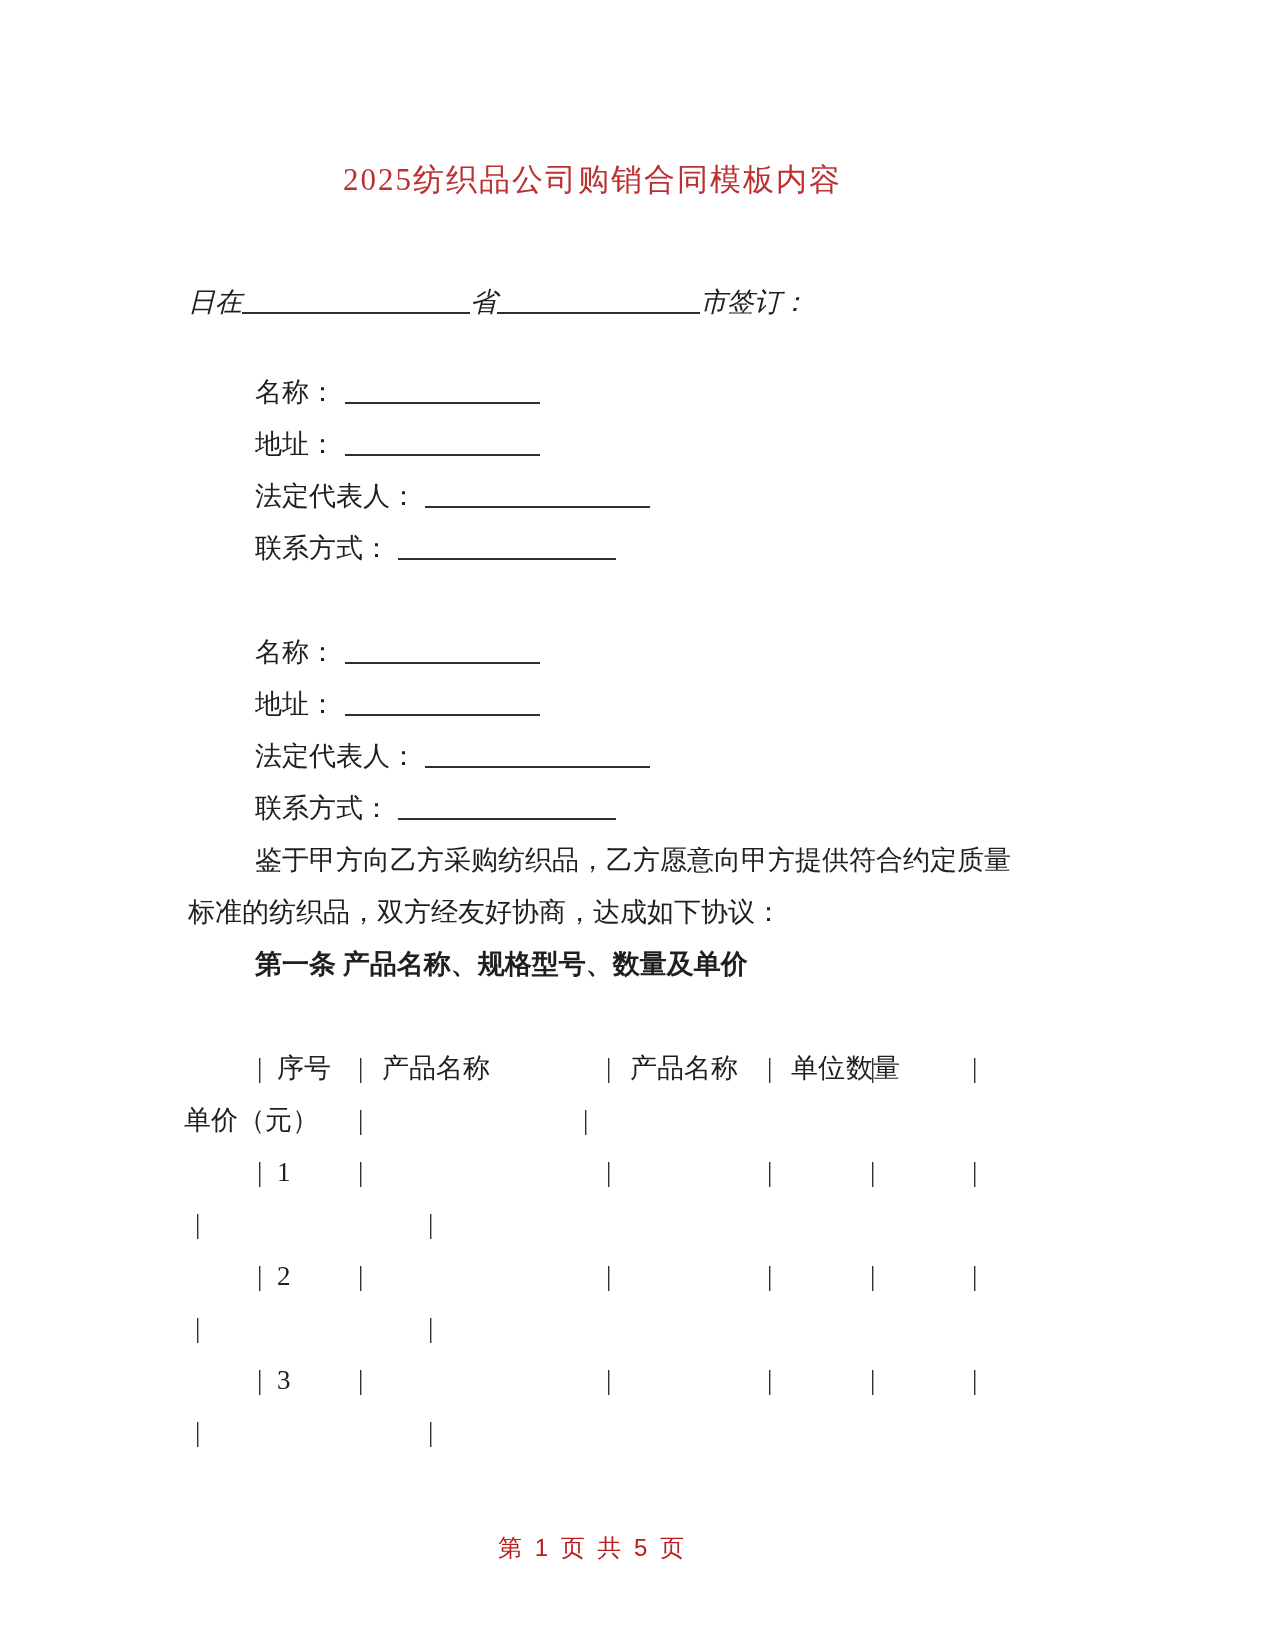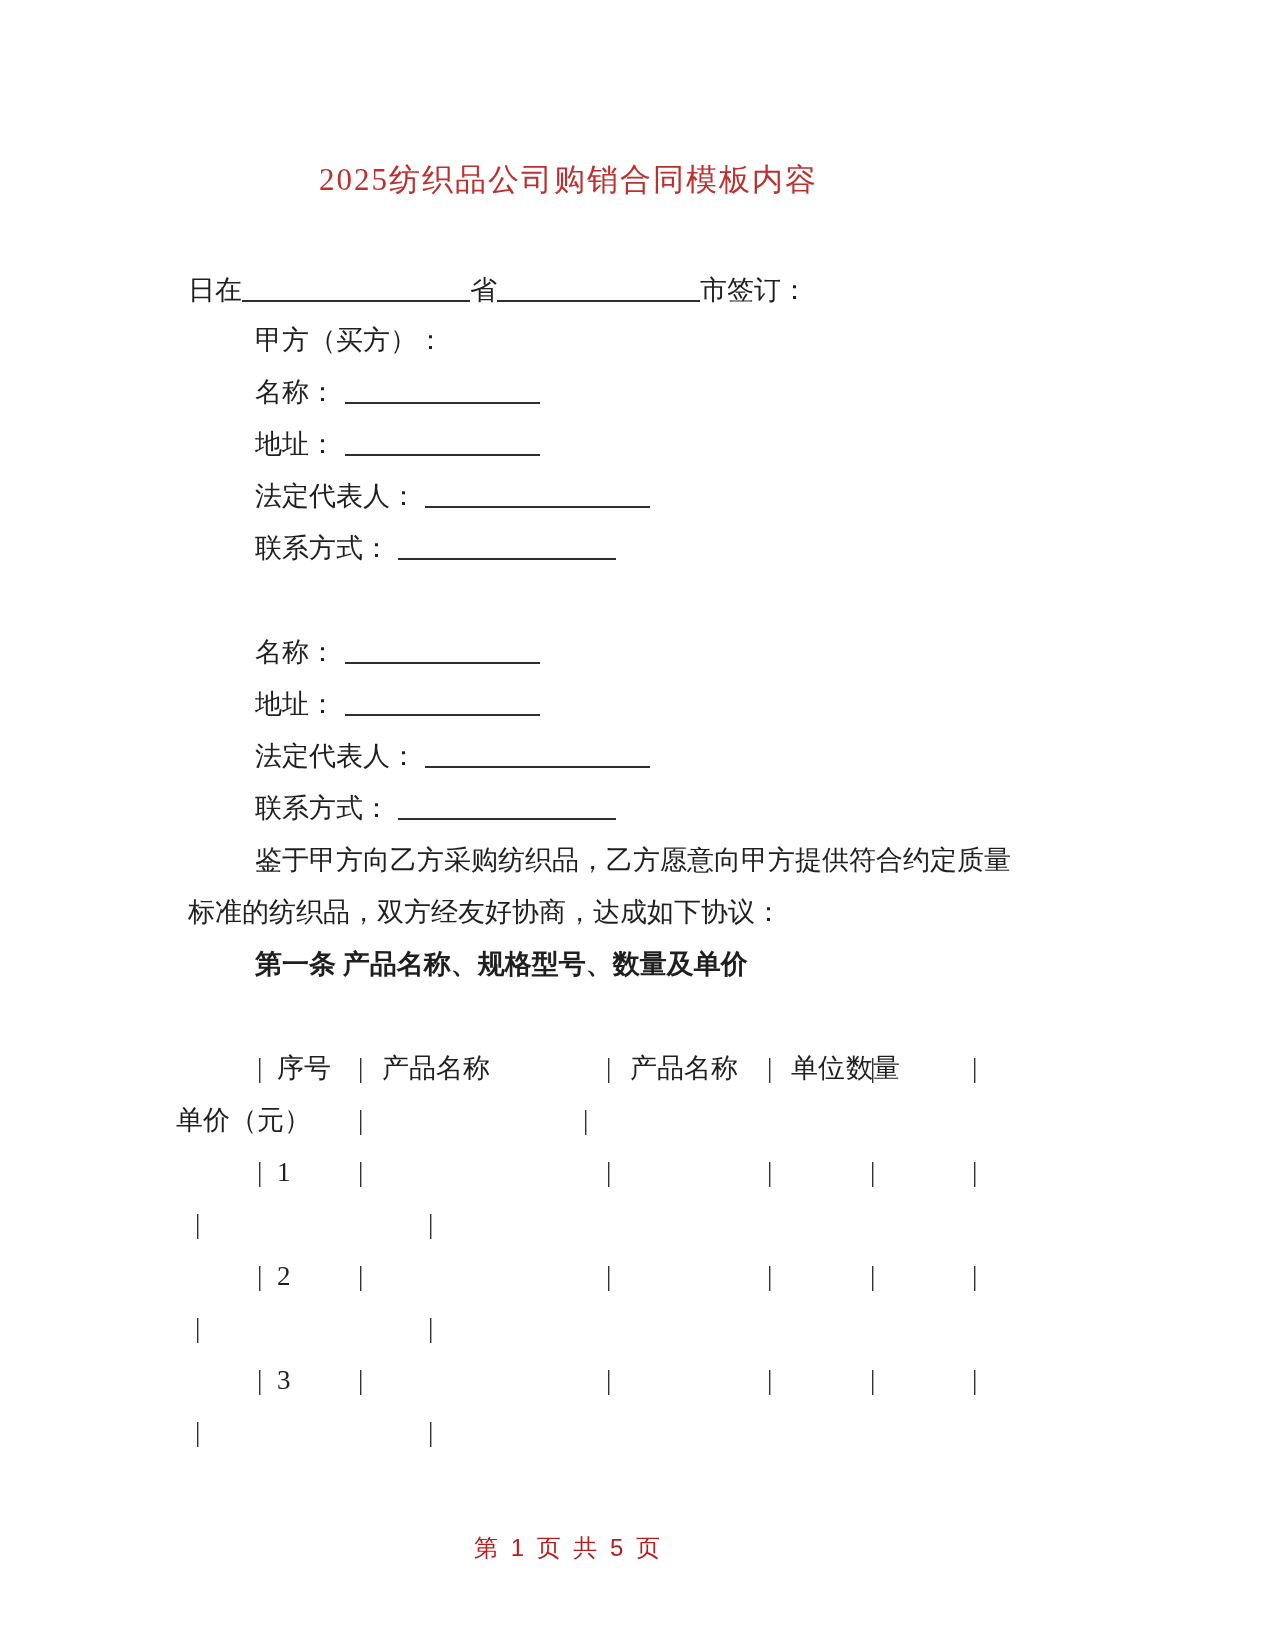--- a/index.html
+++ b/index.html
@@ -4,21 +4,21 @@
 <style>
   html,body{margin:0;padding:0;}
   body{
     width:1275px;height:1650px;background:#ffffff;position:relative;
     font-family:"Liberation Serif","DejaVu Serif",serif;
     color:#1f1f1f;overflow:hidden;
   }
   .page{position:absolute;inset:0;background:#ffffff;}
   .ln{
     position:absolute;left:0;width:1137px;height:52px;line-height:52px;
-    font-size:27px;white-space:nowrap;
+    font-size:27px;white-space:nowrap;padding-left:24px;
   }
   .fg{position:absolute;top:0;height:52px;line-height:52px;}
   .blank{
     position:absolute;top:36px;height:0;border-bottom:2px solid #2e2e2e;
   }
   .pipe{position:absolute;top:0;height:52px;line-height:52px;color:#2b2b2b;}
   .title-ln{
     top:154px;text-align:center;font-size:31px;letter-spacing:2px;
     color:#bc3030;
   }
@@ -28,31 +28,28 @@
     font-family:"Liberation Sans","DejaVu Sans",sans-serif;letter-spacing:3px;
   }
 </style>
 </head>
 <body>
 
 <div class="page">
 
   <div class="ln title-ln">2025纺织品公司购销合同模板内容</div>
 
-  <div class="ln" style="top: 264px;">
+  <div class="ln" style="top: 276px; font-style: italic;">
     <span class="fg" style="left:188px">日在</span>
     <span class="blank" style="left:242px;width:228px"></span>
     <span class="fg" style="left:470px">省</span>
     <span class="blank" style="left:497px;width:203px"></span>
     <span class="fg" style="left:700px">市签订：</span>
   </div>
 
-  <div class="ln" style="top: 314px;">
-    <span class="fg" style="left:255px">甲方（买方）：</span>
-  </div>
   <div class="ln" style="top: 366px;">
     <span class="fg" style="left:255px">名称：</span>
     <span class="blank" style="left:345px;width:195px"></span>
   </div>
   <div class="ln" style="top: 418px;">
     <span class="fg" style="left:255px">地址：</span>
     <span class="blank" style="left:345px;width:195px"></span>
   </div>
   <div class="ln" style="top: 470px;">
     <span class="fg" style="left:255px">法定代表人：</span>
@@ -99,21 +96,21 @@
     <span class="pipe" style="left:606px">|</span>
     <span class="fg" style="left:630px">产品名称</span>
     <span class="pipe" style="left:767px">|</span>
     <span class="fg" style="left:791px">单位</span>
     <span class="pipe" style="left:870px">|</span>
     <span class="fg" style="left:846px">数量</span>
     <span class="pipe" style="left:972px">|</span>
   </div>
 
   <div class="ln" style="top: 1094px;">
-    <span class="fg" style="left:176px">单价（元）</span>
+    <span class="fg" style="left:184px">单价（元）</span>
     <span class="pipe" style="left:358px">|</span>
     <span class="pipe" style="left:583px">|</span>
   </div>
 
   <div class="ln" style="top: 1146px;">
     <span class="pipe" style="left:257px">|</span>
     <span class="fg" style="left:277px">1</span>
     <span class="pipe" style="left:358px">|</span>
     <span class="pipe" style="left:606px">|</span>
     <span class="pipe" style="left:767px">|</span>

